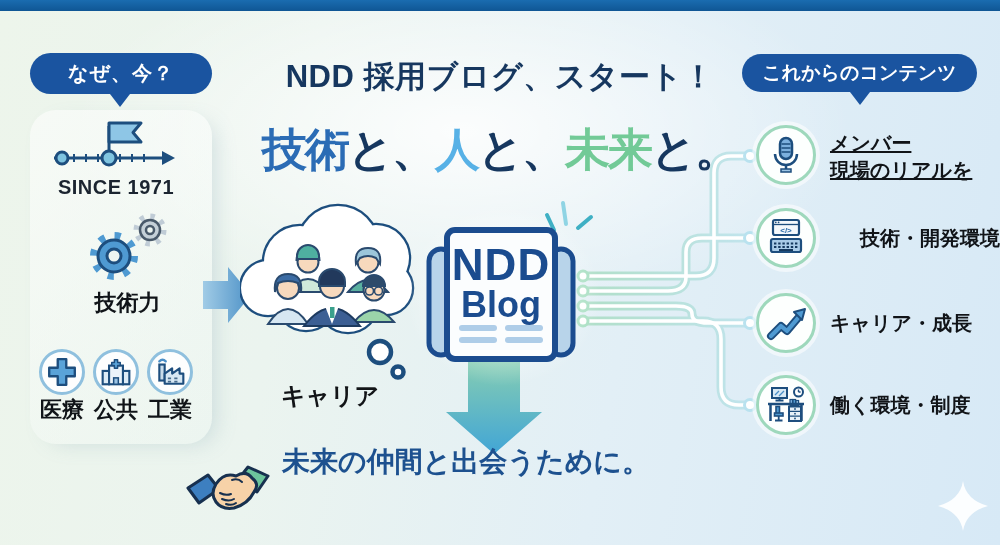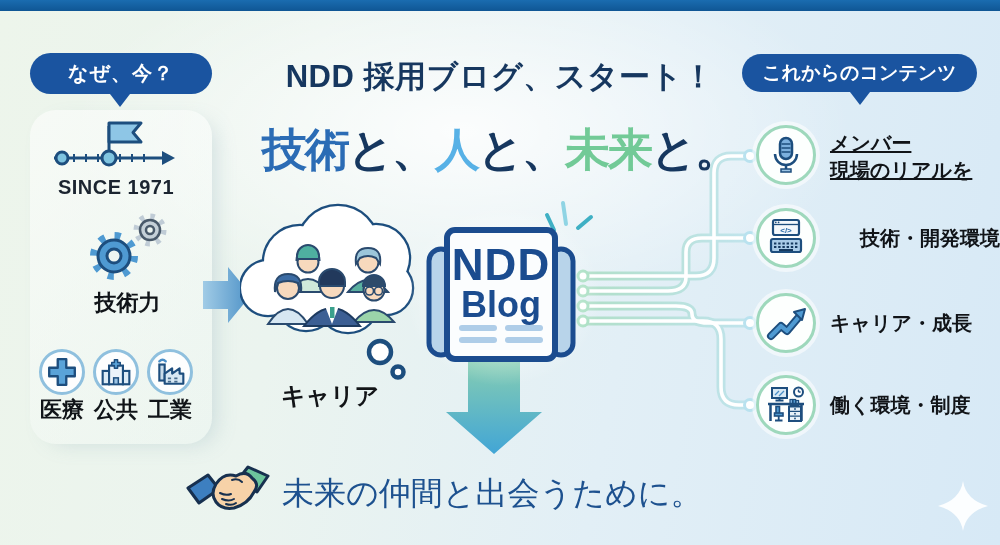--- a/index.html
+++ b/index.html
@@ -55,21 +55,21 @@
     color:#1b4c8f; font-weight:800; line-height:1;}
   .blog-text .t1{ font-size:44px; letter-spacing:1px;}
   .blog-text .t2{ font-size:36px; }
   
   .r-item-circle{ position:absolute; left:756px; width:60px; height:60px; border-radius:50%;
     background:#fdfffe; border:3px solid #9ed8bc; box-shadow:0 0 0 4px rgba(255,255,255,.55);
     display:flex; align-items:center; justify-content:center; z-index:4;}
   .r-label{ position:absolute; left:830px; width:170px; font-size:20px; font-weight:800;
     color:#111418; line-height:27px; z-index:4; white-space:nowrap;}
   
-  .footer-msg{ position:absolute; left:282px; top:472px; font-size:32px; font-weight:400;
+  .footer-msg{ position:absolute; left:282px; top:443px; font-size:28px; font-weight:700;
     color:#1d518f; letter-spacing:0px; white-space:nowrap; z-index:4;}
   .abs{ position:absolute; }
   svg{ display:block; }
   .layer{ position:absolute; left:0; top:0; width:1000px; height:545px; pointer-events:none;}
 </style>
 </head>
 <body>
 
 <div class="canvas">
 

